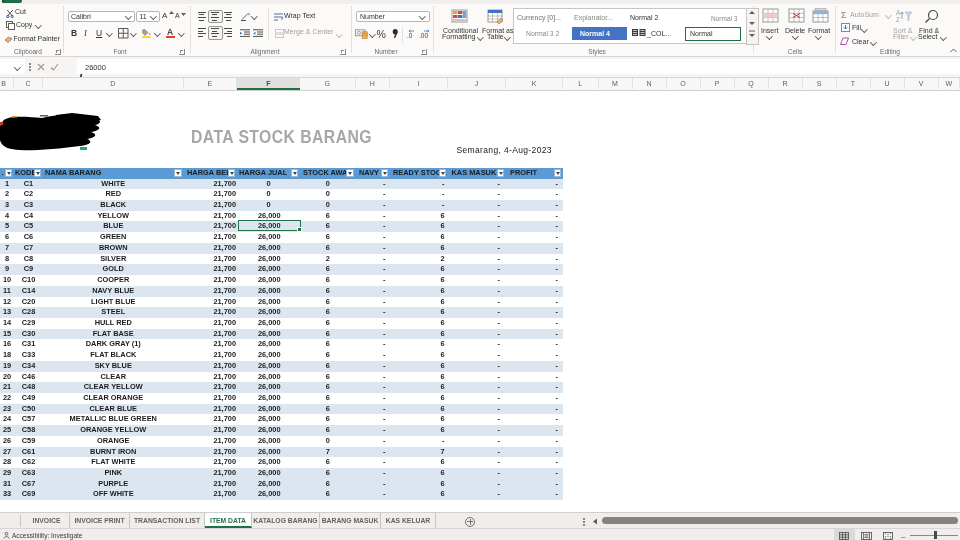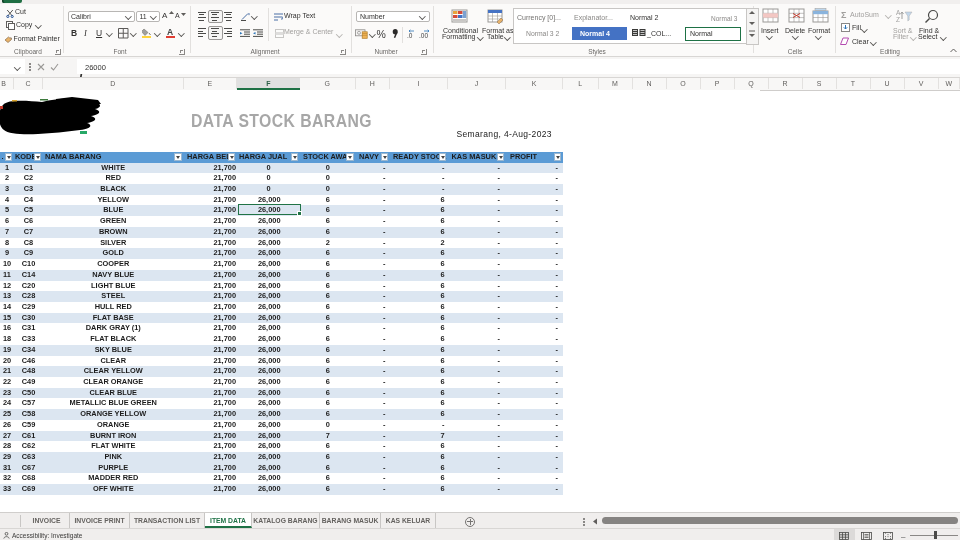--- a/index.html
+++ b/index.html
@@ -27,21 +27,21 @@
 .alR i{margin-right:0}
 
 #fbar{left:0;top:57px;width:960px;height:20px;background:#f6f5f4;border-bottom:1px solid #d8d6d4}
 #namebox{left:0;top:2px;width:25px;height:15px;background:#fff}
 #fxfield{left:77px;top:2px;width:883px;height:15px;background:#fff}
 
 #colhdr{left:0;top:78px;width:960px;height:12px;background:#f8f7f6;border-bottom:1px solid #cfcdcb}
 .cl{position:absolute;top:0;height:11px;font-size:7px;color:#605e5c;text-align:center;line-height:12px;border-right:1px solid #e3e1df}
 #fsel{left:237px;top:0;width:63px;height:10px;background:#e0e0e0;border-bottom:2px solid #1e7145;color:#2e6148;text-align:center;line-height:11px;font-size:7px;font-weight:bold}
 
-#grid{left:0;top:90px;width:760px;height:422px;background:#fff;overflow:hidden}
+#grid{left:0;top:106px;width:760px;height:422px;background:#fff;overflow:hidden}
 #title{left:191px;top:21px;font-size:18px;font-weight:bold;color:#a7a7a7;letter-spacing:.5px;transform:scaleX(.875);transform-origin:0 0;white-space:nowrap}
 #dateline{left:456.5px;top:39.3px;font-size:8.5px;color:#1a1a1a;letter-spacing:.35px}
 table{border-collapse:collapse;table-layout:fixed}
 #tbl{position:absolute;left:0;top:61.9px}
 #tbl td{padding:0;font-size:7.4px;font-weight:bold;color:#1c1c1c;overflow:hidden;white-space:nowrap;line-height:10.72px;height:10.72px}
 #tbl tr{height:10.72px}
 tr.hd{height:10.8px}
 tr.hd td{background:#5b9bd5;color:#fff;font-size:6.6px;line-height:10.8px;height:10.8px}
 tr.b td{background:#dce6f1}
 td.c{text-align:center}
@@ -737,32 +737,20 @@
             <td class="c">C67</td>
             <td class="c">PURPLE</td>
             <td class="r" style="padding-right:1px">21,700</td>
             <td class="r" style="padding-right:19.5px">26,000</td>
             <td class="c">6</td>
             <td class="r d" style="padding-right:4.5px">-</td>
             <td class="r" style="padding-right:3.5px">6</td>
             <td class="r" style="padding-right:6px">-</td>
             <td class="r" style="padding-right:5px">-</td>
           </tr>
-          <tr>
-            <td class="c">32</td>
-            <td class="c">C68</td>
-            <td class="c">MADDER RED</td>
-            <td class="r" style="padding-right:1px">21,700</td>
-            <td class="r" style="padding-right:19.5px">26,000</td>
-            <td class="c">6</td>
-            <td class="r d" style="padding-right:4.5px">-</td>
-            <td class="r" style="padding-right:3.5px">6</td>
-            <td class="r" style="padding-right:6px">-</td>
-            <td class="r" style="padding-right:5px">-</td>
-          </tr>
           <tr class="b">
             <td class="c">33</td>
             <td class="c">C69</td>
             <td class="c">OFF WHITE</td>
             <td class="r" style="padding-right:1px">21,700</td>
             <td class="r" style="padding-right:19.5px">26,000</td>
             <td class="c">6</td>
             <td class="r d" style="padding-right:4.5px">-</td>
             <td class="r" style="padding-right:3.5px">6</td>
             <td class="r" style="padding-right:6px">-</td>

